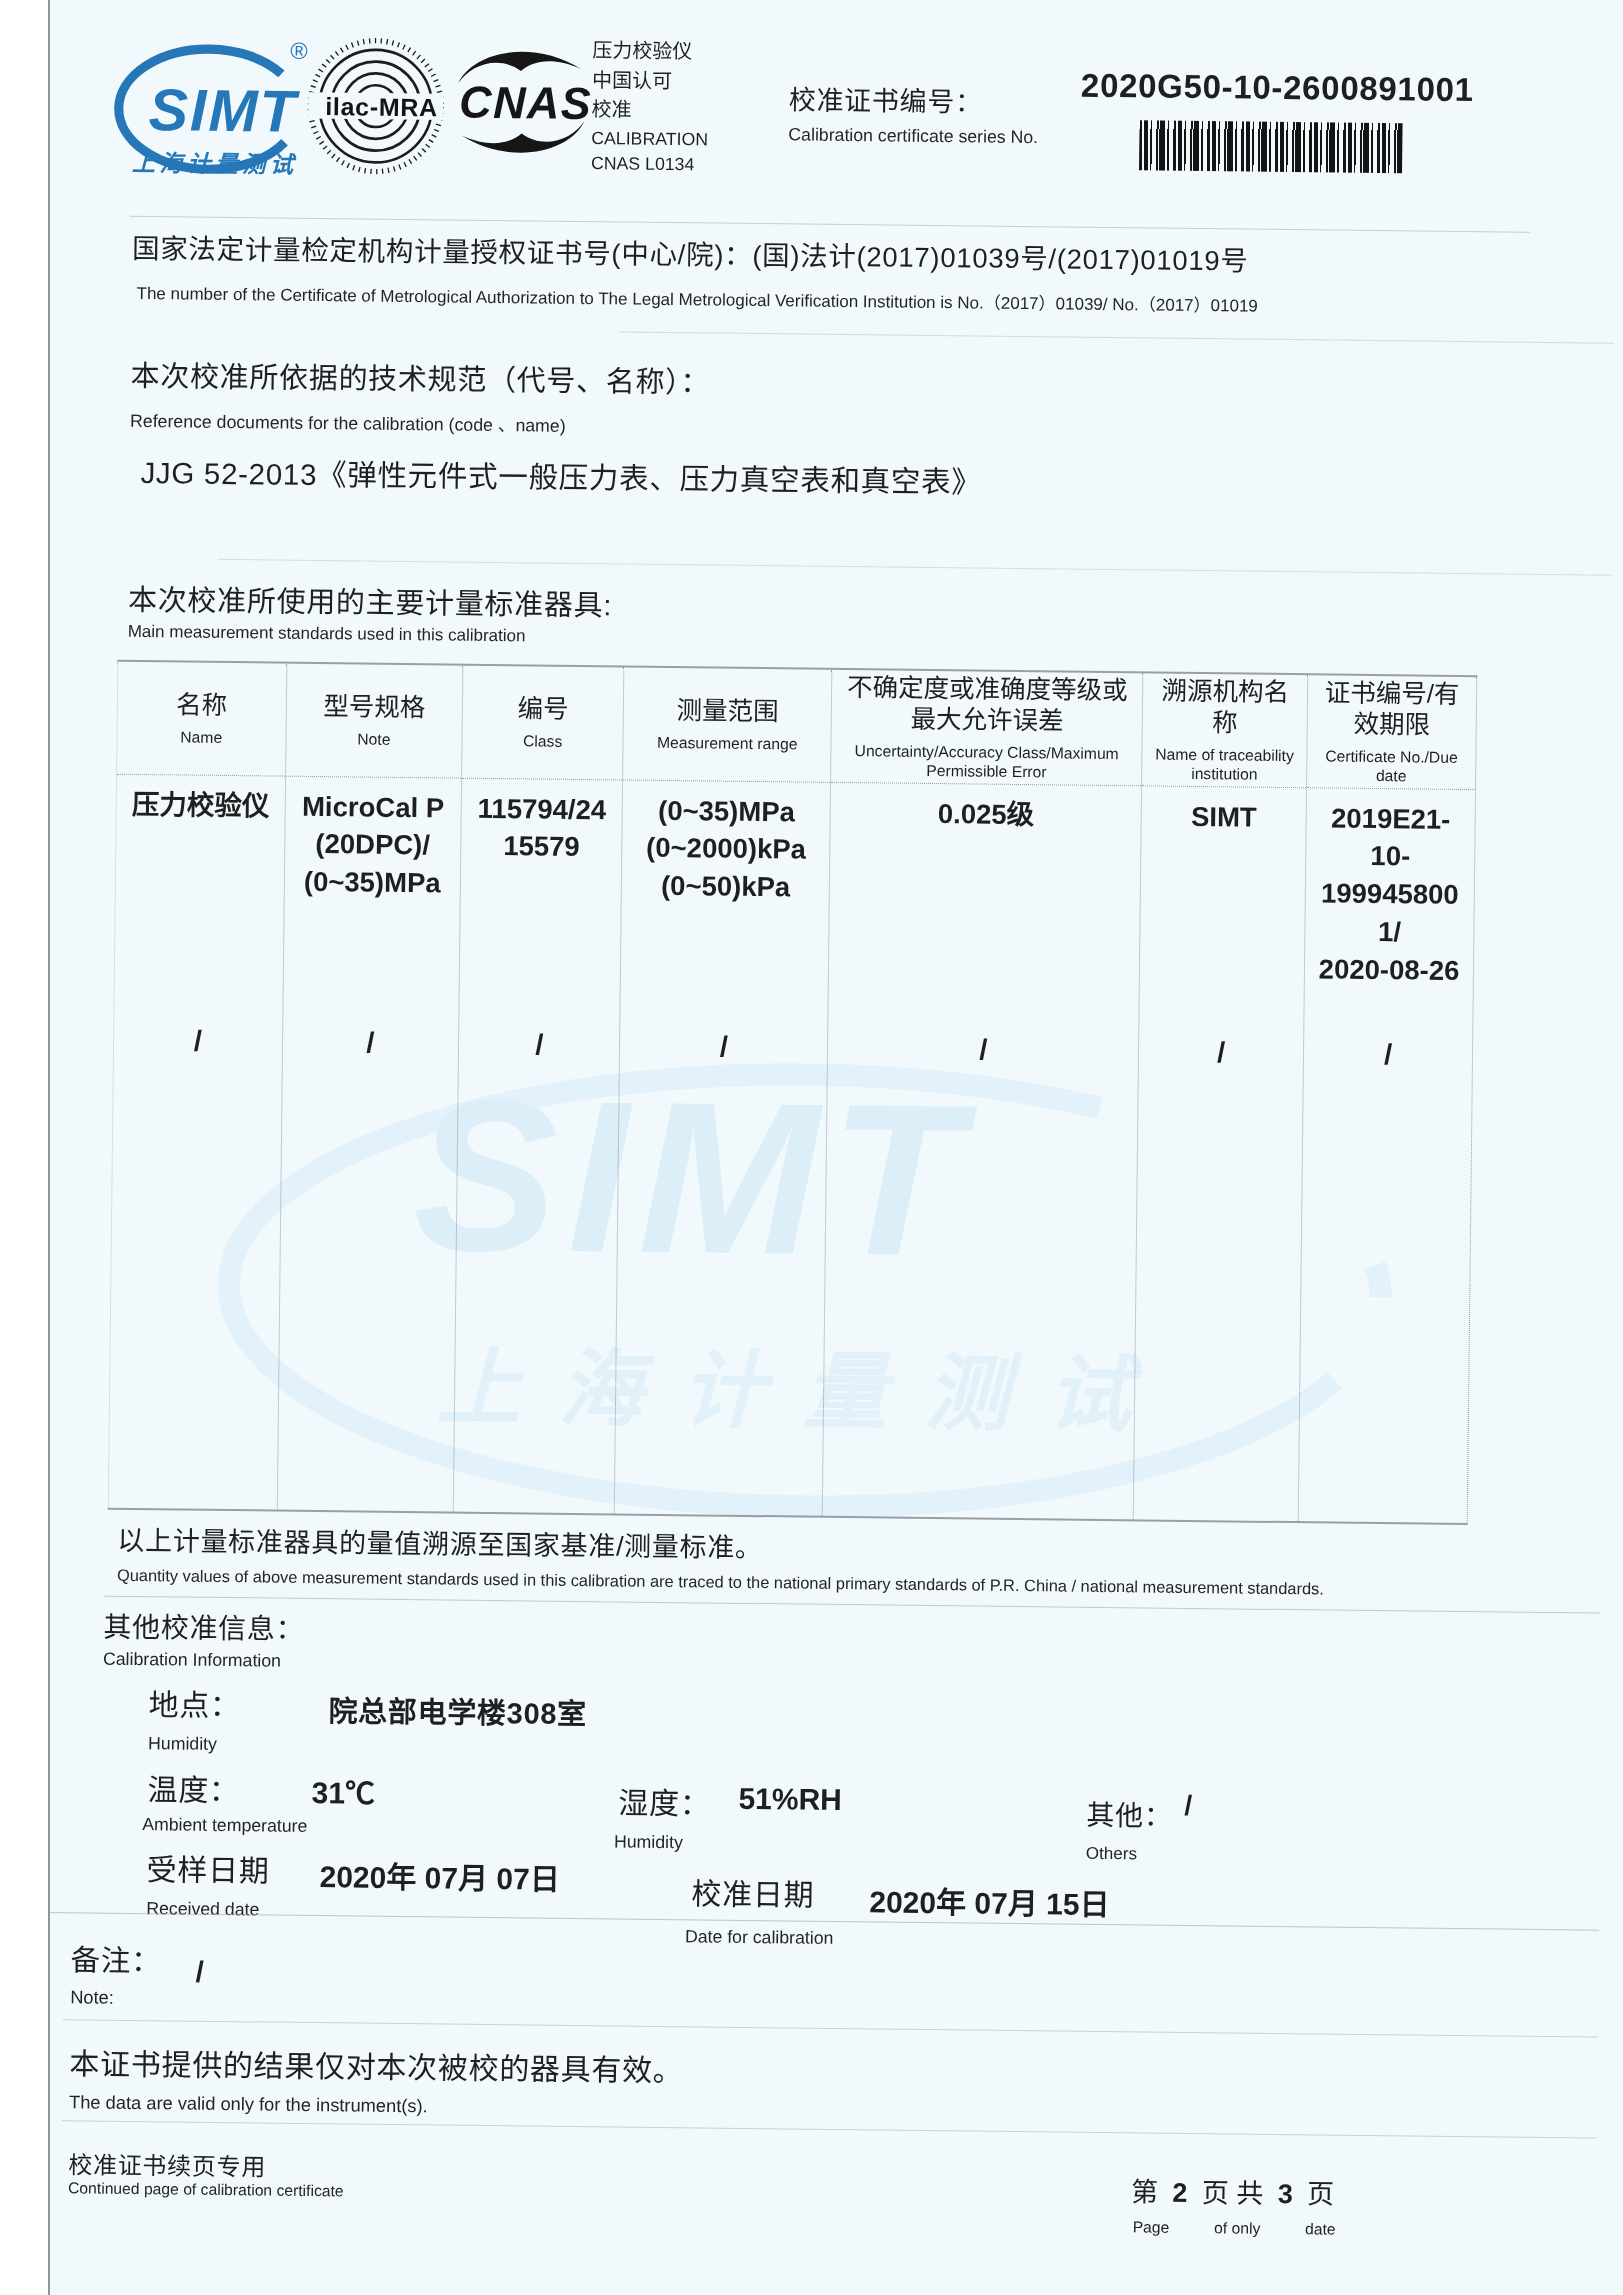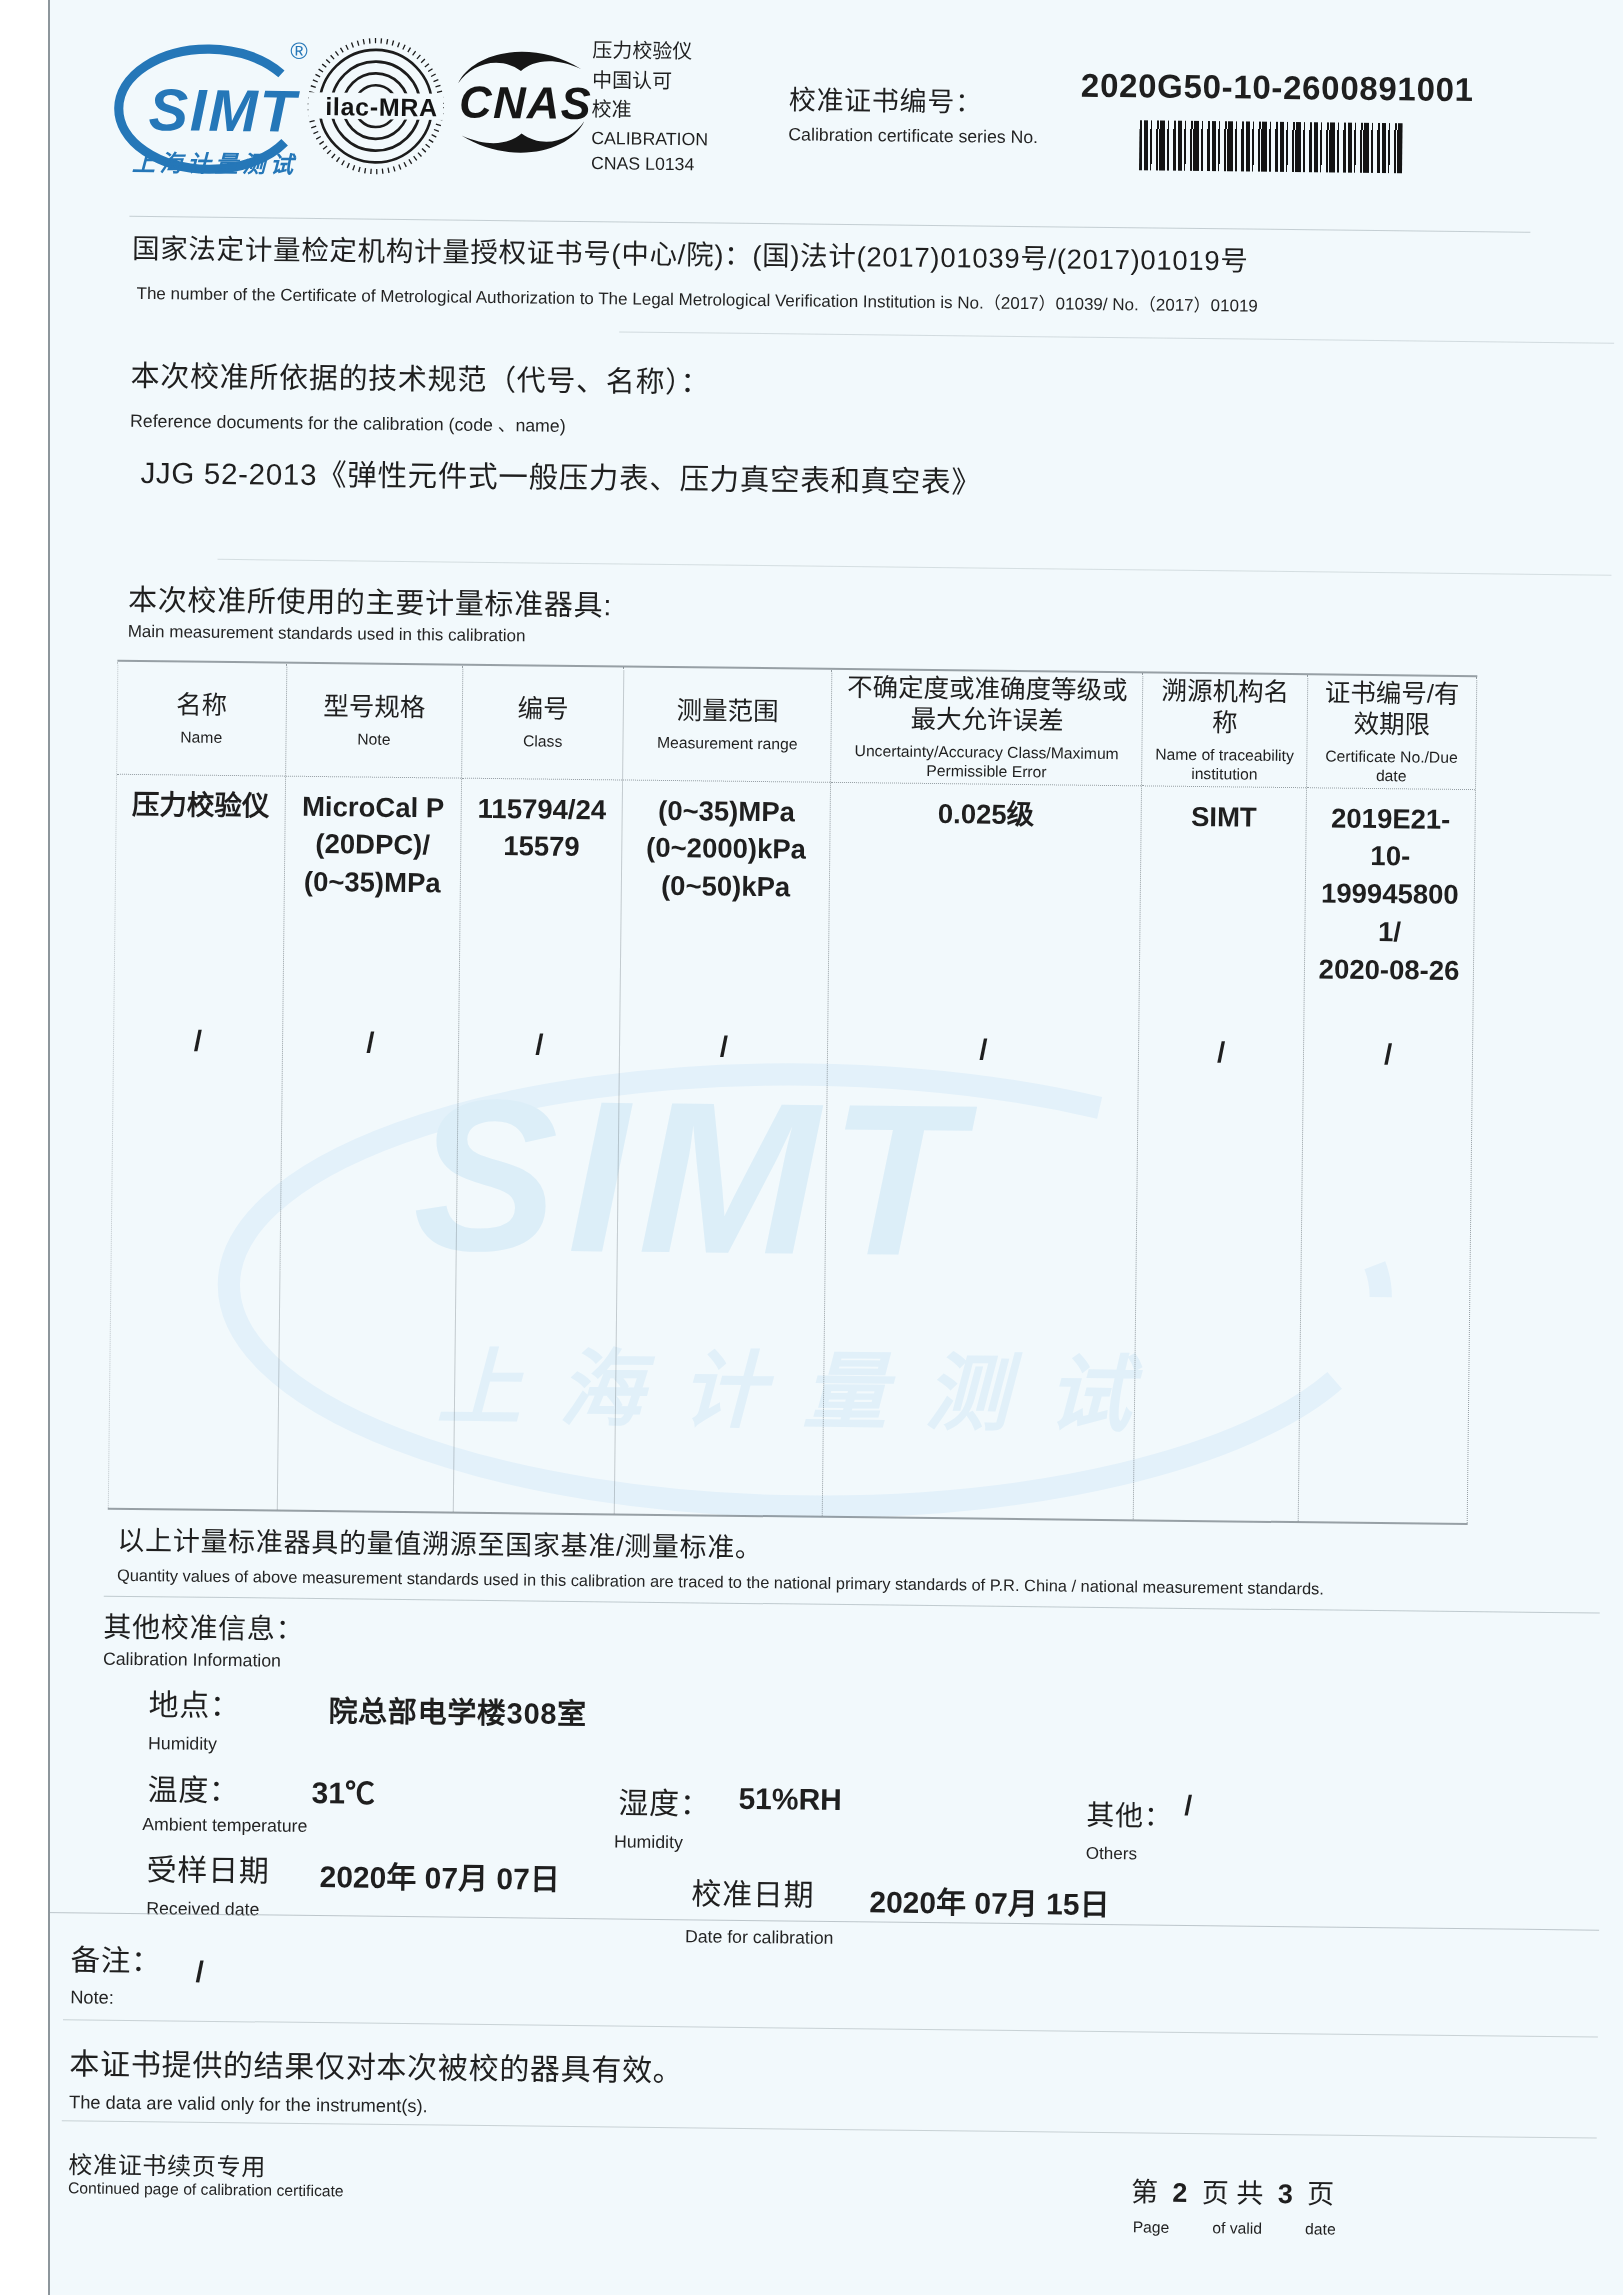--- a/index.html
+++ b/index.html
@@ -231,20 +231,20 @@
 
     <div class="abs page-num-row" style="left:1155px;top:2159px;">
       <span>第</span>
       <span class="b">2</span>
       <span>页 共</span>
       <span class="b">3</span>
       <span>页</span>
     </div>
     <div class="abs page-en-row" style="left:1157px;top:2207px;">
       <span>Page</span>
-      <span>of valid</span>
+      <span>of only</span>
       <span>date</span>
     </div>
 
   </div>
   <div class="left-strip"></div>
 </div>
 
 
 </body></html>

